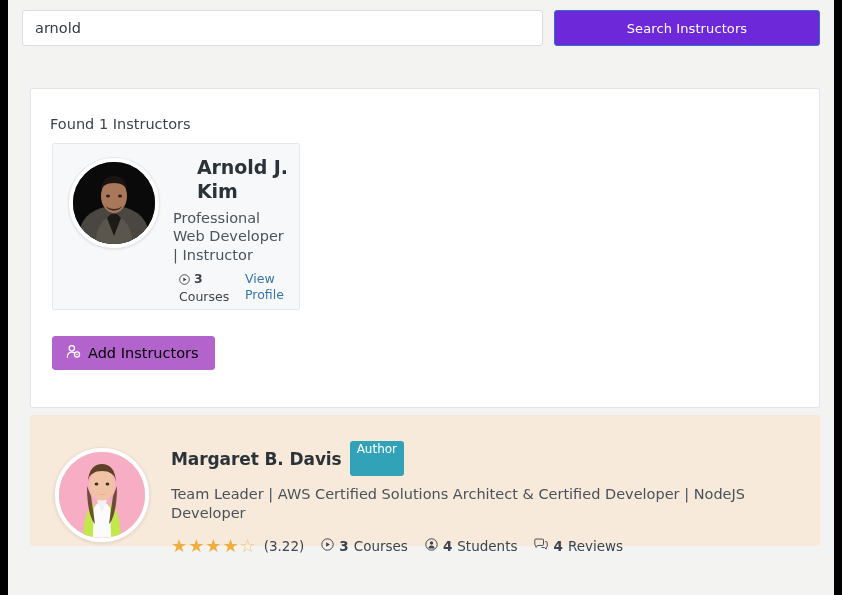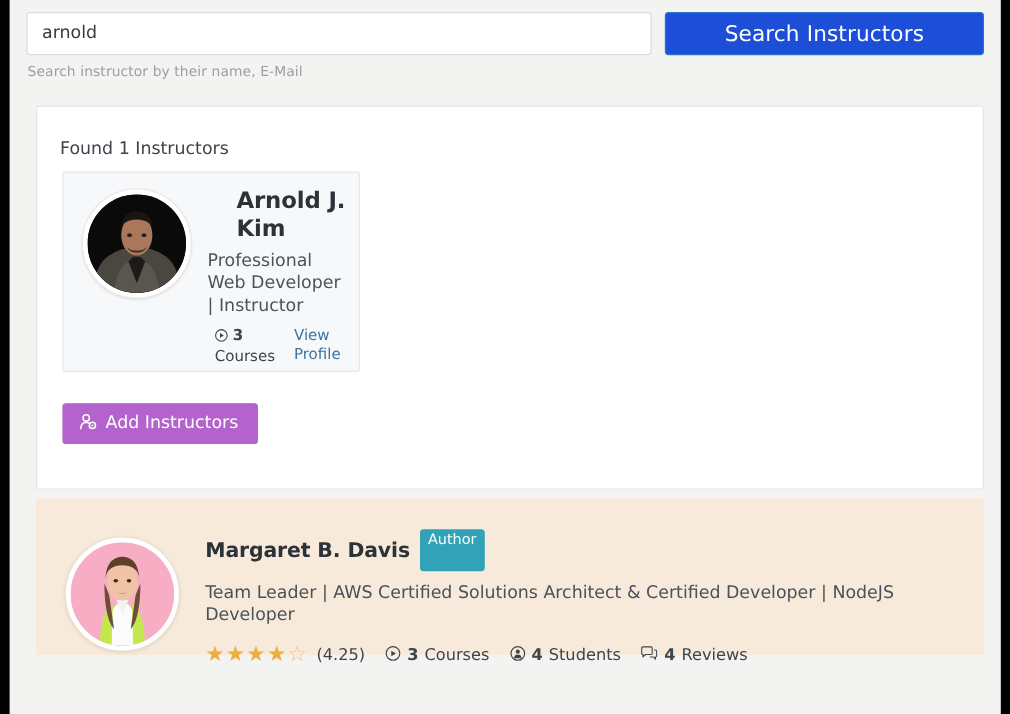--- a/index.html
+++ b/index.html
@@ -36,26 +36,26 @@
     background: #ffffff;
     font-family: "DejaVu Sans", "Liberation Sans", sans-serif;
     font-size: 14.5px;
     color: #333a40;
     padding: 17px 12px;
     outline: none;
   }
   .search-btn {
     flex: 1;
     height: 36px;
-    background: #1d4ed8;
+    background: #6d28d9;
     border: 1px solid #2a74c8;
     border-radius: 3px;
     color: #ffffff;
     font-family: "DejaVu Sans", "Liberation Sans", sans-serif;
-    font-size: 18px;
+    font-size: 13px;
     cursor: pointer;
     letter-spacing: .1px;
   }
   .search-hint {
     position: absolute;
     left: 15px; top: 52px;
     font-size: 11.5px;
     color: #9a9fa4;
     letter-spacing: .1px;
   }
@@ -136,21 +136,21 @@
   .mini-icon { display: inline-block; vertical-align: -2px; }
 
   
   .add-btn {
     position: absolute;
     left: 21px; top: 247px;
     height: 34px;
     background: #b263cc;
     border: 1px solid #b263cc;
     border-radius: 3px;
-    color: #ffffff;
+    color: #000000;
     font-size: 14.5px;
     padding: 0 15px 0 13px;
     display: flex;
     align-items: center;
     gap: 7px;
     cursor: pointer;
     font-family: "DejaVu Sans", "Liberation Sans", sans-serif;
   }
 
   
@@ -232,21 +232,20 @@
 </style>
 </head>
 <body>
 
 <div class="page">
 
   <div class="search-row">
     <input class="search-input" type="text" value="arnold" style="">
     <button class="search-btn">Search Instructors</button>
   </div>
-  <div class="search-hint">Search instructor by their name, E-Mail</div>
 
   <div class="result-card">
 
     <div class="found-text">Found 1 Instructors</div>
 
     <div class="instructor-tile">
 
       <div class="tile-avatar">
         <svg width="82" height="82" viewBox="0 0 82 82" aria-hidden="true">
           <rect width="82" height="82" fill="#0b0a0a"></rect>
@@ -320,21 +319,21 @@
 
       <div class="author-role">Team Leader | AWS Certified Solutions Architect &amp; Certified Developer | NodeJS Developer</div>
 
       <div class="author-stats">
         <div class="stars">
           <span class="star">★</span>
           <span class="star">★</span>
           <span class="star">★</span>
           <span class="star">★</span>
           <span class="star empty">☆</span>
-          <span class="rating-val">(4.25)</span>
+          <span class="rating-val">(3.22)</span>
         </div>
 
         <div class="stat">
           <span class="mini-icon">
             <svg width="13" height="13" viewBox="0 0 16 16">
               <circle cx="8" cy="8" r="7" fill="none" stroke="#3d444b" stroke-width="1.2"></circle>
               <path d="M6.3 5.2 L11 8 L6.3 10.8 Z" fill="#3d444b"></path>
             </svg>
           </span>
           <span class="num">3</span>

